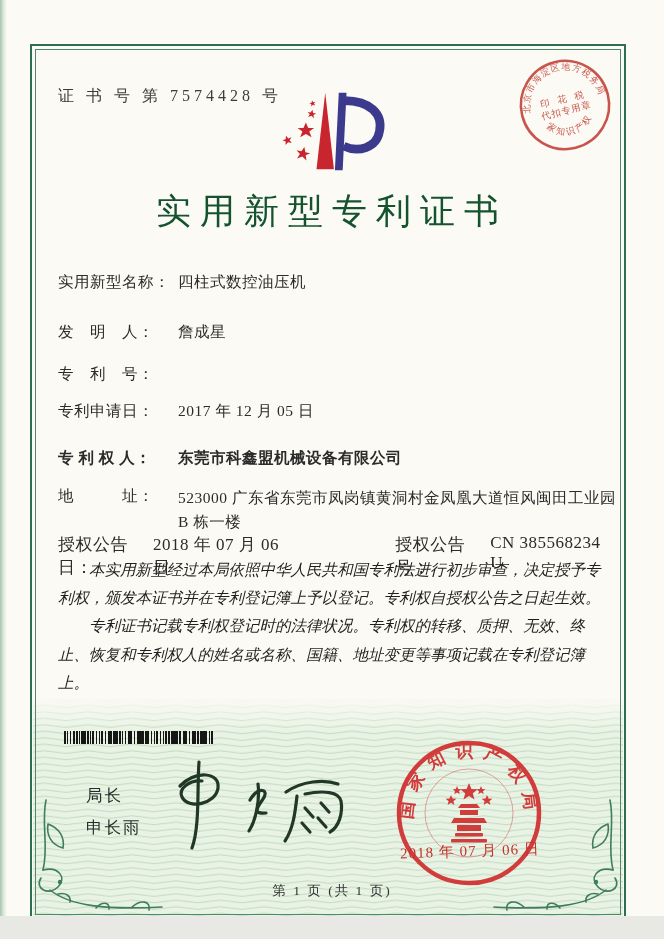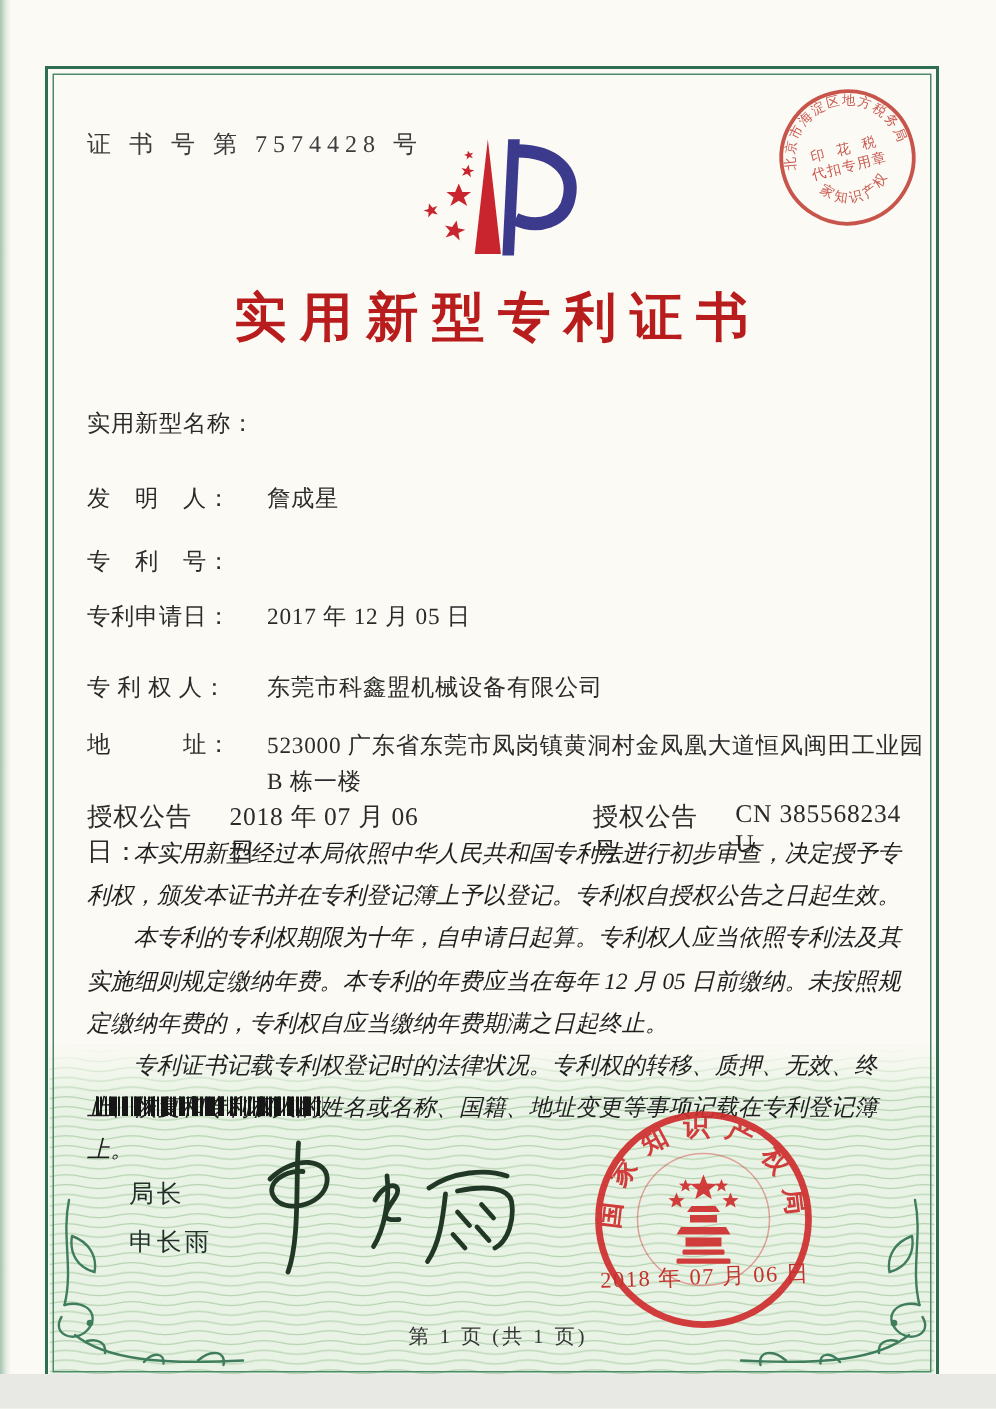--- a/index.html
+++ b/index.html
@@ -18,27 +18,27 @@
   .green-band{position:absolute;left:1px;right:1px;bottom:1px;height:220px;
     background:#e9f3e5;}
   .green-band .fade{position:absolute;left:0;right:0;top:0;height:34px;
     background:linear-gradient(#fbfaf4,rgba(251,250,244,0));}
   .flourish{position:absolute;}
   
   .cert-no{position:absolute;left:58px;top:86px;font-size:16px;letter-spacing:4px;color:#3c3c3c;}
   .logo{position:absolute;left:272px;top:88px;width:120px;height:92px;}
   .tax-stamp{position:absolute;left:516px;top:56px;width:98px;height:98px;opacity:.85;}
   .title{position:absolute;left:0;top:188px;width:100%;text-align:center;
-    font-size:35px;font-weight:700;letter-spacing:9px;color:#b91c1c;}
+    font-size:35px;font-weight:400;letter-spacing:9px;color:#14532d;}
   
   .field-row{position:absolute;left:58px;display:flex;font-size:15.5px;letter-spacing:.5px;}
   .field-label{width:116px;flex:none;white-space:nowrap;}
   .field-value{margin-left:4px;}
   .row-name{top:272px;} .row-inventor{top:322px;} .row-patno{top:364px;flex-direction:column;}
-  .row-appdate{top:401px;} .row-owner{top:448px;} .row-addr{top:486px;}
+  .row-appdate{top:401px;} .row-owner{top:448px;font-weight:bold;} .row-addr{top:486px;}
   .row-addr .field-value{width:448px;line-height:1.55;}
   .grant-row{position:absolute;left:58px;top:533px;width:548px;display:flex;
     font-size:17px;letter-spacing:.5px;}
   .grant-left{display:flex;} .grant-right{display:flex;margin-left:108px;}
   
   .body-text{position:absolute;left:58px;top:556px;width:550px;
     font-size:15.5px;line-height:1.82;font-style:italic;color:#1f1f1f;}
   .body-text p{margin:0;text-indent:2em;}
   
   .barcode{position:absolute;left:64px;top:731px;width:151px;height:13px;
@@ -139,20 +139,21 @@
       </text>
       <text x="50" y="47" font-size="9.5" letter-spacing="3" text-anchor="middle">印 花 税</text>
       <text x="50" y="59" font-size="9.5" letter-spacing="1" text-anchor="middle">代扣专用章</text>
     </g>
   </svg>
 
   <div class="title">实用新型专利证书</div>
 
   <div class="field-row row-name">
     <span class="field-label">实用新型名称：</span>
+    <span class="field-value">四柱式数控油压机</span>
   </div>
   <div class="field-row row-inventor">
     <span class="field-label">发　明　人：</span>
     <span class="field-value">詹成星</span>
   </div>
   <div class="field-row row-patno">
     <span class="field-label">专　利　号：</span>
   </div>
   <div class="field-row row-appdate">
     <span class="field-label">专利申请日：</span>
@@ -173,21 +174,20 @@
       <span>2018 年 07 月 06 日</span>
     </span>
     <span class="grant-right">
       <span>授权公告号：</span>
       <span>CN 385568234 U</span>
     </span>
   </div>
 
   <div class="body-text">
     <p>本实用新型经过本局依照中华人民共和国专利法进行初步审查，决定授予专利权，颁发本证书并在专利登记簿上予以登记。专利权自授权公告之日起生效。</p>
-    <p>本专利的专利权期限为十年，自申请日起算。专利权人应当依照专利法及其实施细则规定缴纳年费。本专利的年费应当在每年 12 月 05 日前缴纳。未按照规定缴纳年费的，专利权自应当缴纳年费期满之日起终止。</p>
     <p>专利证书记载专利权登记时的法律状况。专利权的转移、质押、无效、终止、恢复和专利权人的姓名或名称、国籍、地址变更等事项记载在专利登记簿上。</p>
   </div>
 
   <div class="barcode"></div>
 
   <div class="director-title">局长</div>
   <div class="director-name">申长雨</div>
 
   <svg class="signature" viewBox="0 0 210 108">
     <g fill="none" stroke="#223826" stroke-width="3.2" stroke-linecap="round" stroke-linejoin="round">

